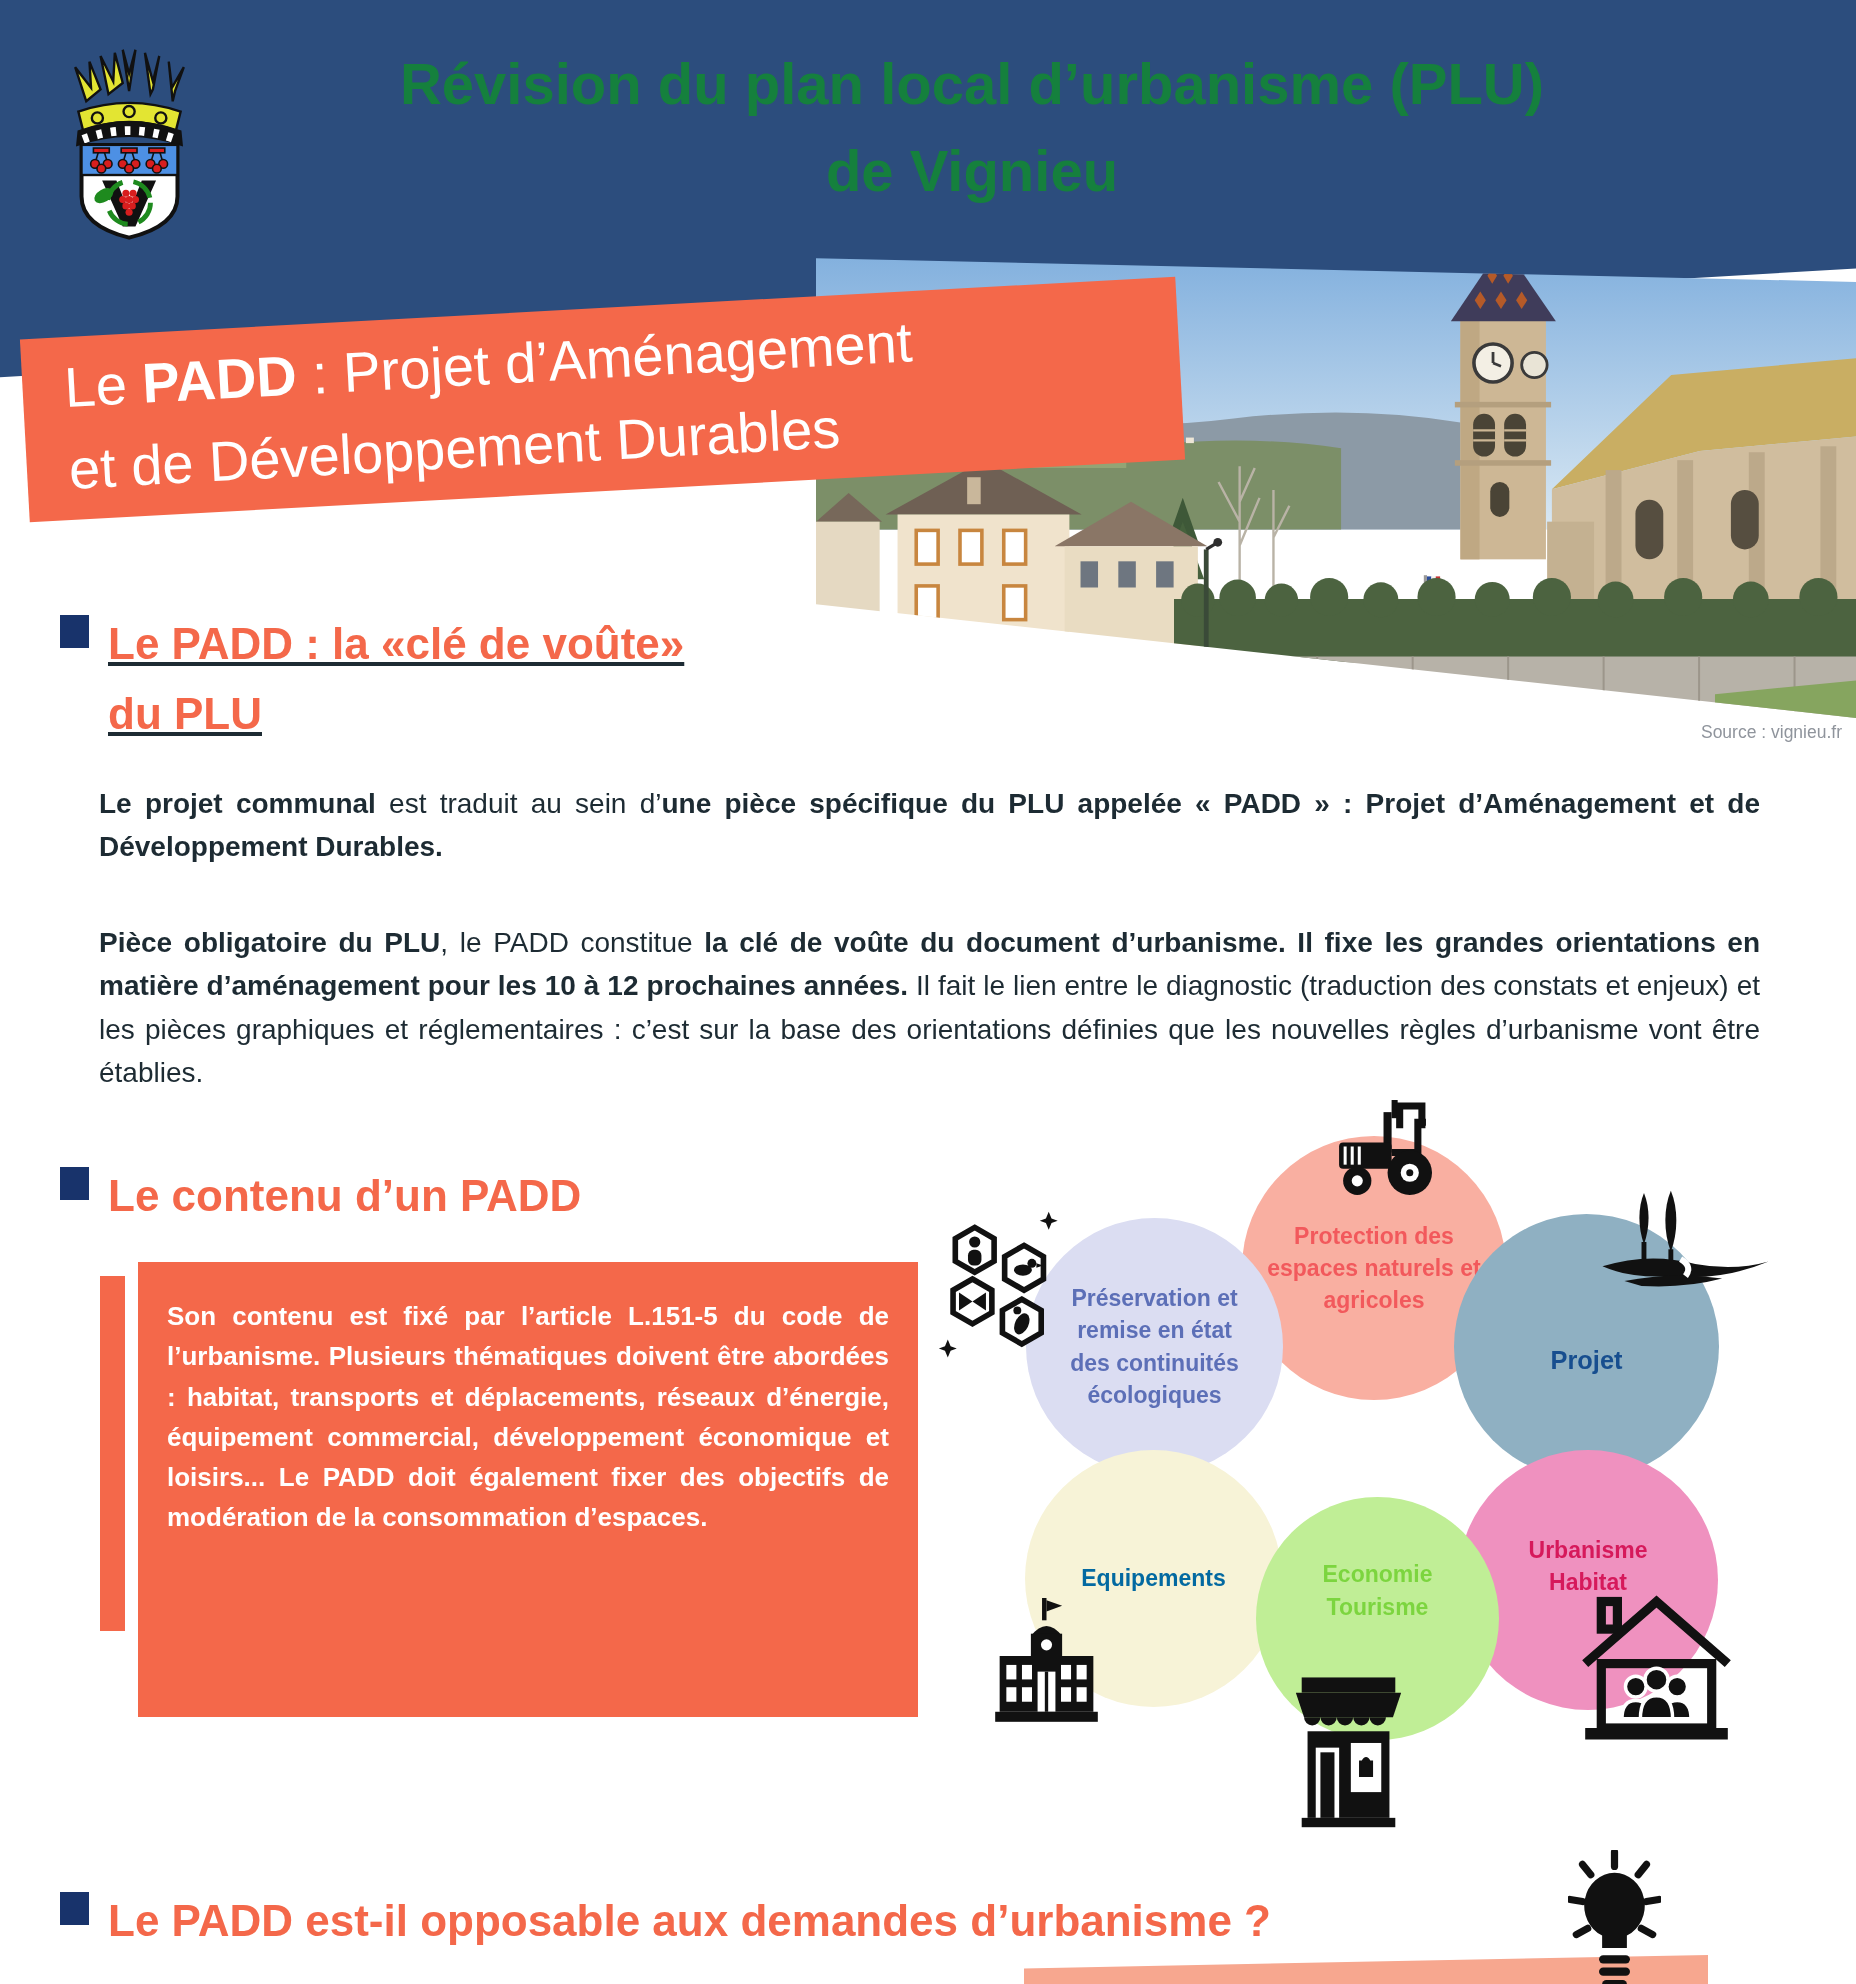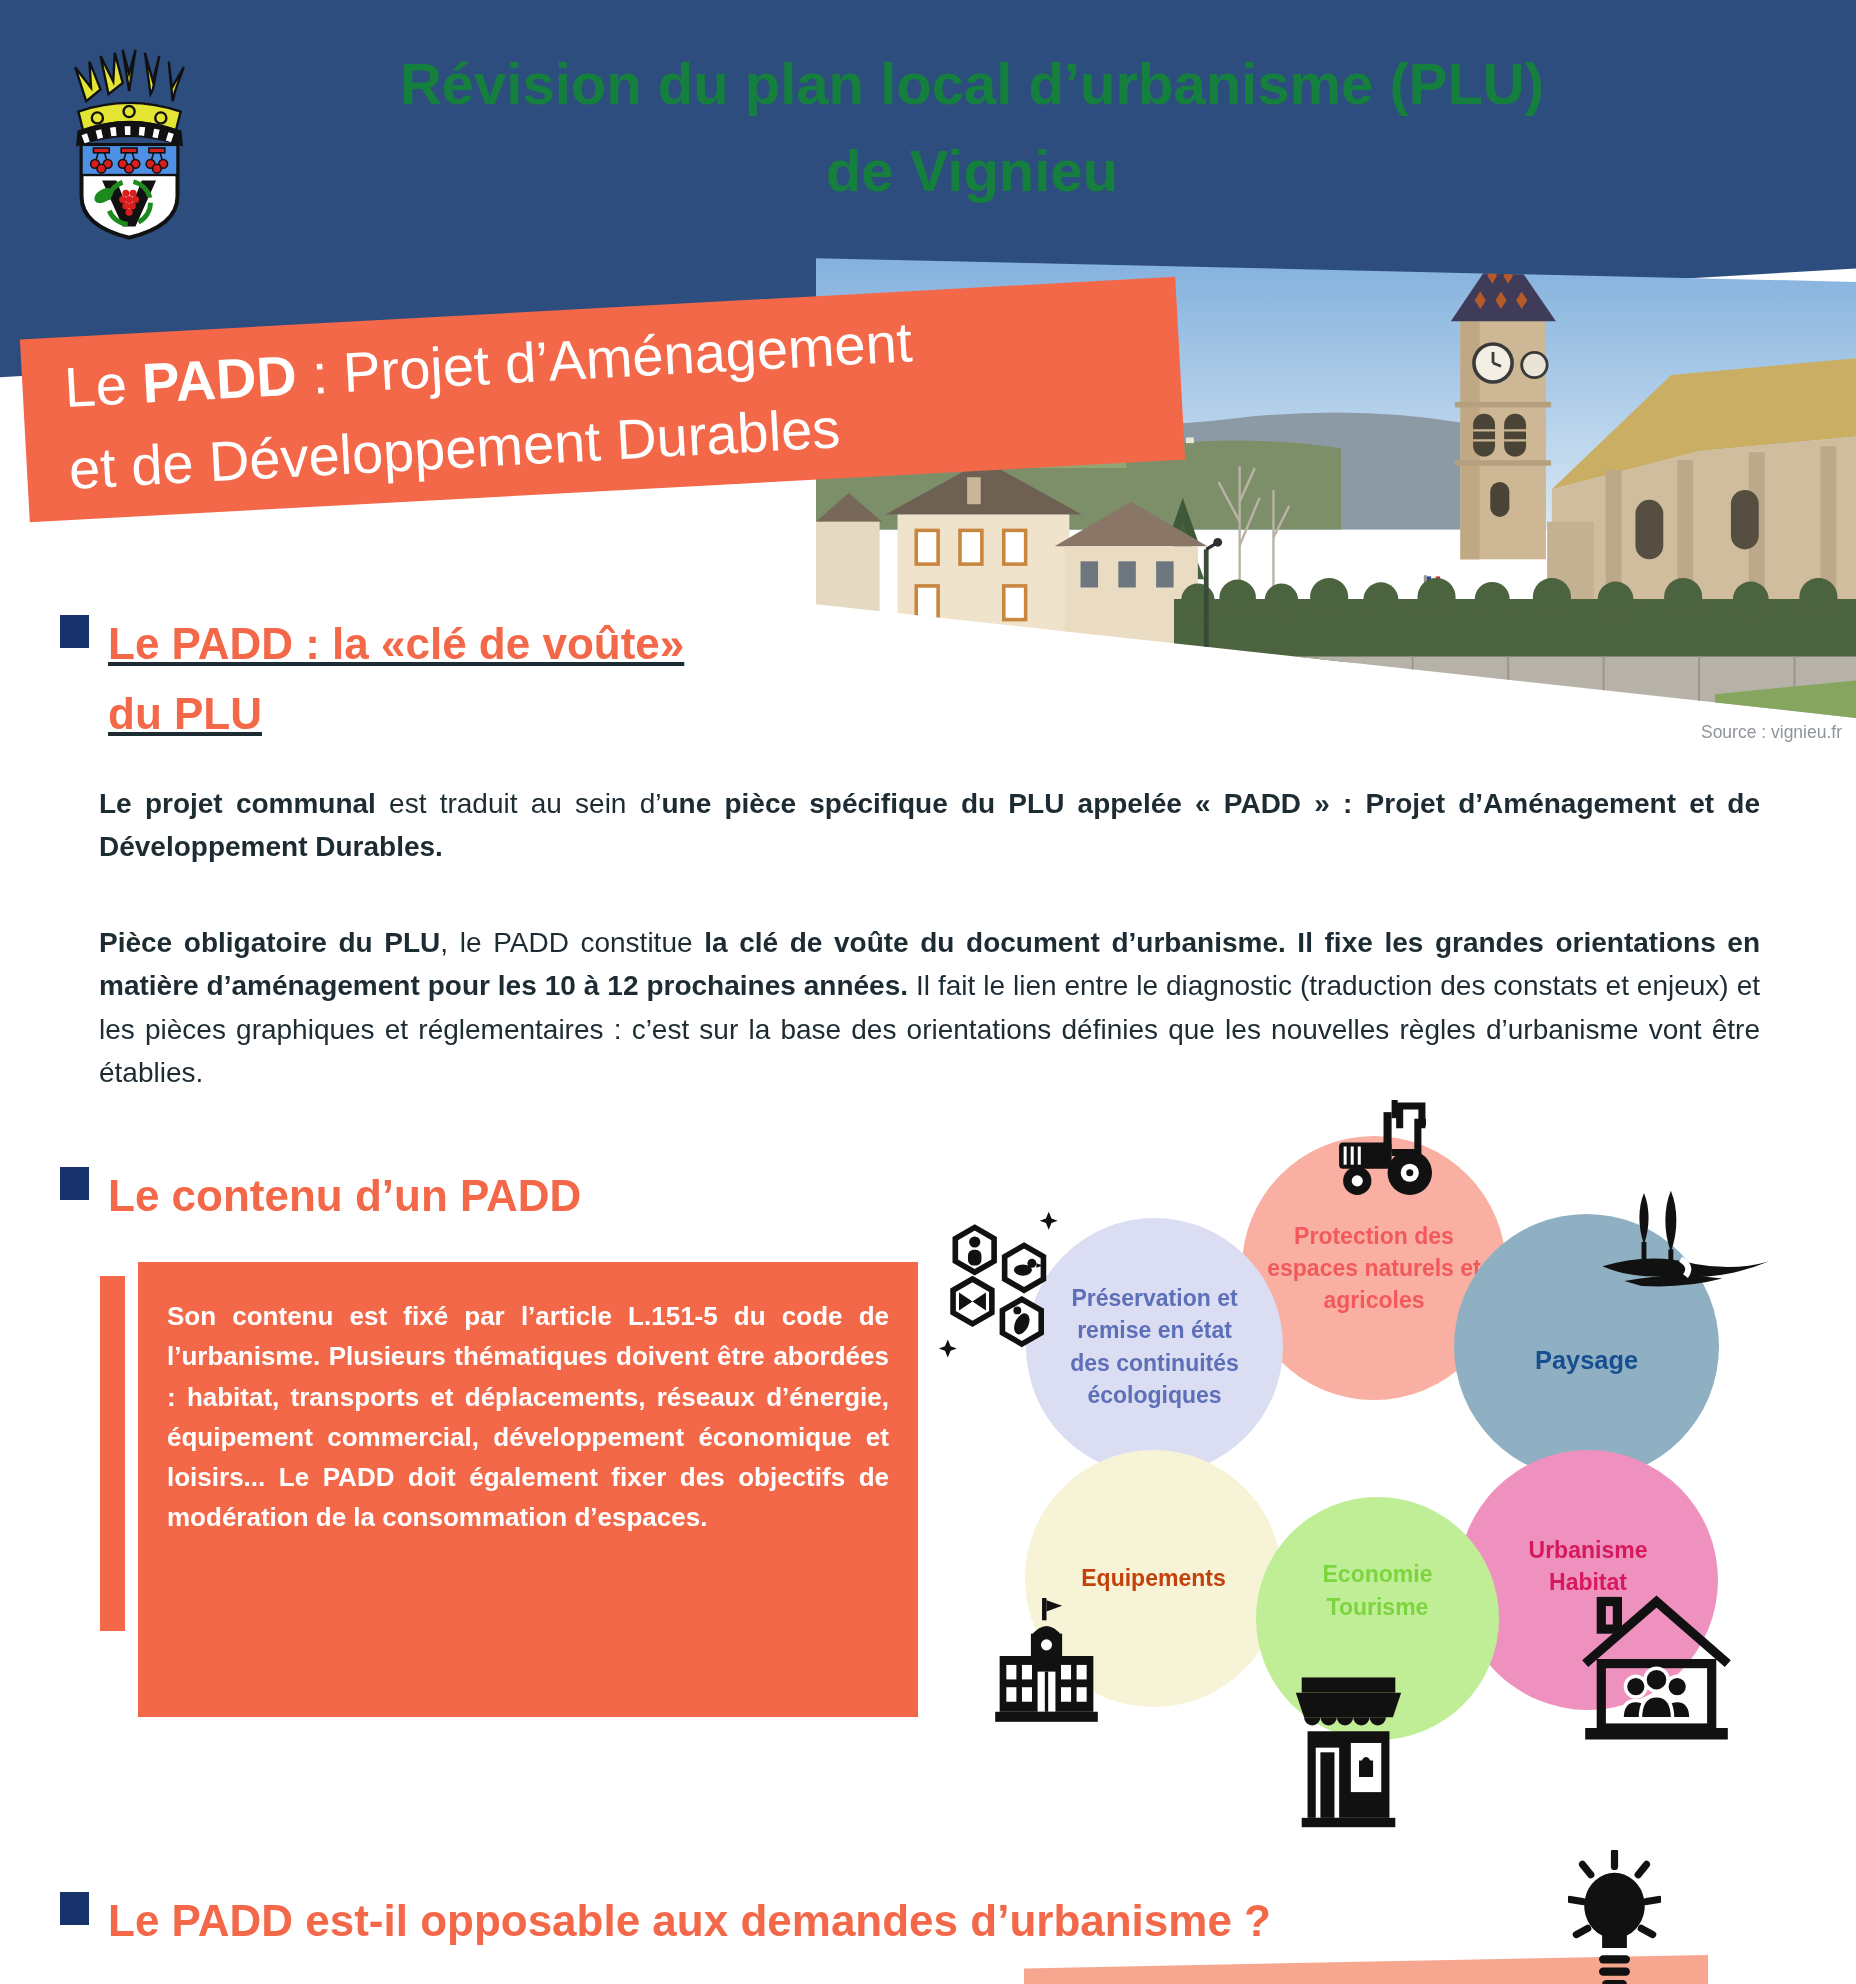--- a/index.html
+++ b/index.html
@@ -42,21 +42,21 @@
   .s2box{position:absolute;left:138px;top:1262px;width:780px;height:455px;background:#F4684A;
          padding:34px 29px;box-sizing:border-box;font-size:26px;font-weight:700;color:#fff;
          line-height:1.55;text-align:justify;overflow:hidden;}
 
   
   .bubble{position:absolute;border-radius:50%;display:flex;align-items:center;justify-content:center;
           text-align:center;white-space:pre-line;font-weight:700;line-height:1.4;box-sizing:border-box;}
   .bub-protection  {left:1242px;top:1136px;width:264px;height:264px;background:#F9AFA1;color:#F2595C;font-size:23px;z-index:1;}
   .bub-preservation{left:1026px;top:1218px;width:257px;height:257px;background:#DBDDF2;color:#5C6FB7;font-size:23px;z-index:2;}
   .bub-paysage     {left:1454px;top:1214px;width:265px;height:265px;background:#8FB0C2;color:#174E8F;font-size:25.4px;z-index:3;padding-top:28px;}
-  .bub-equipements {left:1025px;top:1450px;width:257px;height:257px;background:#F7F3D7;color:#c2410c;font-size:23px;z-index:4;text-align:right;}
+  .bub-equipements {left:1025px;top:1450px;width:257px;height:257px;background:#F7F3D7;color:#0369a1;font-size:23px;z-index:4;text-align:right;}
   .bub-urbanisme   {left:1458px;top:1450px;width:260px;height:260px;background:#EF91BF;color:#D6195B;font-size:23px;z-index:5;padding-bottom:28px;}
   .bub-economie    {left:1256px;top:1497px;width:243px;height:243px;background:#C0EE96;color:#7CD53F;font-size:23px;z-index:6;padding-bottom:56px;}
   .dicon{position:absolute;z-index:7;}
   .icon-tractor  {left:1320px;top:1098px;width:123px;height:101px;}
   .icon-hexagons {left:935px;top:1205px;width:131px;height:157px;}
   .icon-landscape{left:1600px;top:1189px;width:171px;height:101px;}
   .icon-townhall {left:990px;top:1598px;width:113px;height:145px;}
   .icon-shop     {left:1290px;top:1677px;width:117px;height:153px;}
   .icon-house    {left:1576px;top:1590px;width:161px;height:161px;}
   .icon-bulb     {left:1568px;top:1850px;width:93px;height:165px;z-index:6;}
@@ -298,21 +298,21 @@
   <div class="s2bar"></div>
   <div class="s2box">Son contenu est fixé par l’article L.151-5 du code de l’urbanisme. Plusieurs thématiques doivent être abordées : habitat, transports et déplacements, réseaux d’énergie, équipement commercial, développement économique et loisirs... Le PADD doit également fixer des objectifs de modération de la consommation d’espaces.</div>
 
   <div class="bubble bub-protection">Protection des
 espaces naturels et
 agricoles</div>
   <div class="bubble bub-preservation">Préservation et
 remise en état
 des continuités
 écologiques</div>
-  <div class="bubble bub-paysage">Paysage</div>
+  <div class="bubble bub-paysage">Projet</div>
   <div class="bubble bub-equipements">Equipements</div>
   <div class="bubble bub-urbanisme">Urbanisme
 Habitat</div>
   <div class="bubble bub-economie">Economie
 Tourisme</div>
 
   <svg class="dicon icon-tractor" viewBox="0 0 120 100">
     <rect x="70" y="2" width="6" height="18" fill="#111"></rect>
     <path d="M78,30 L78,8 L100,8 L100,30" fill="none" stroke="#111" stroke-width="7"></path>
     <rect x="62" y="14" width="8" height="40" fill="#111"></rect>

